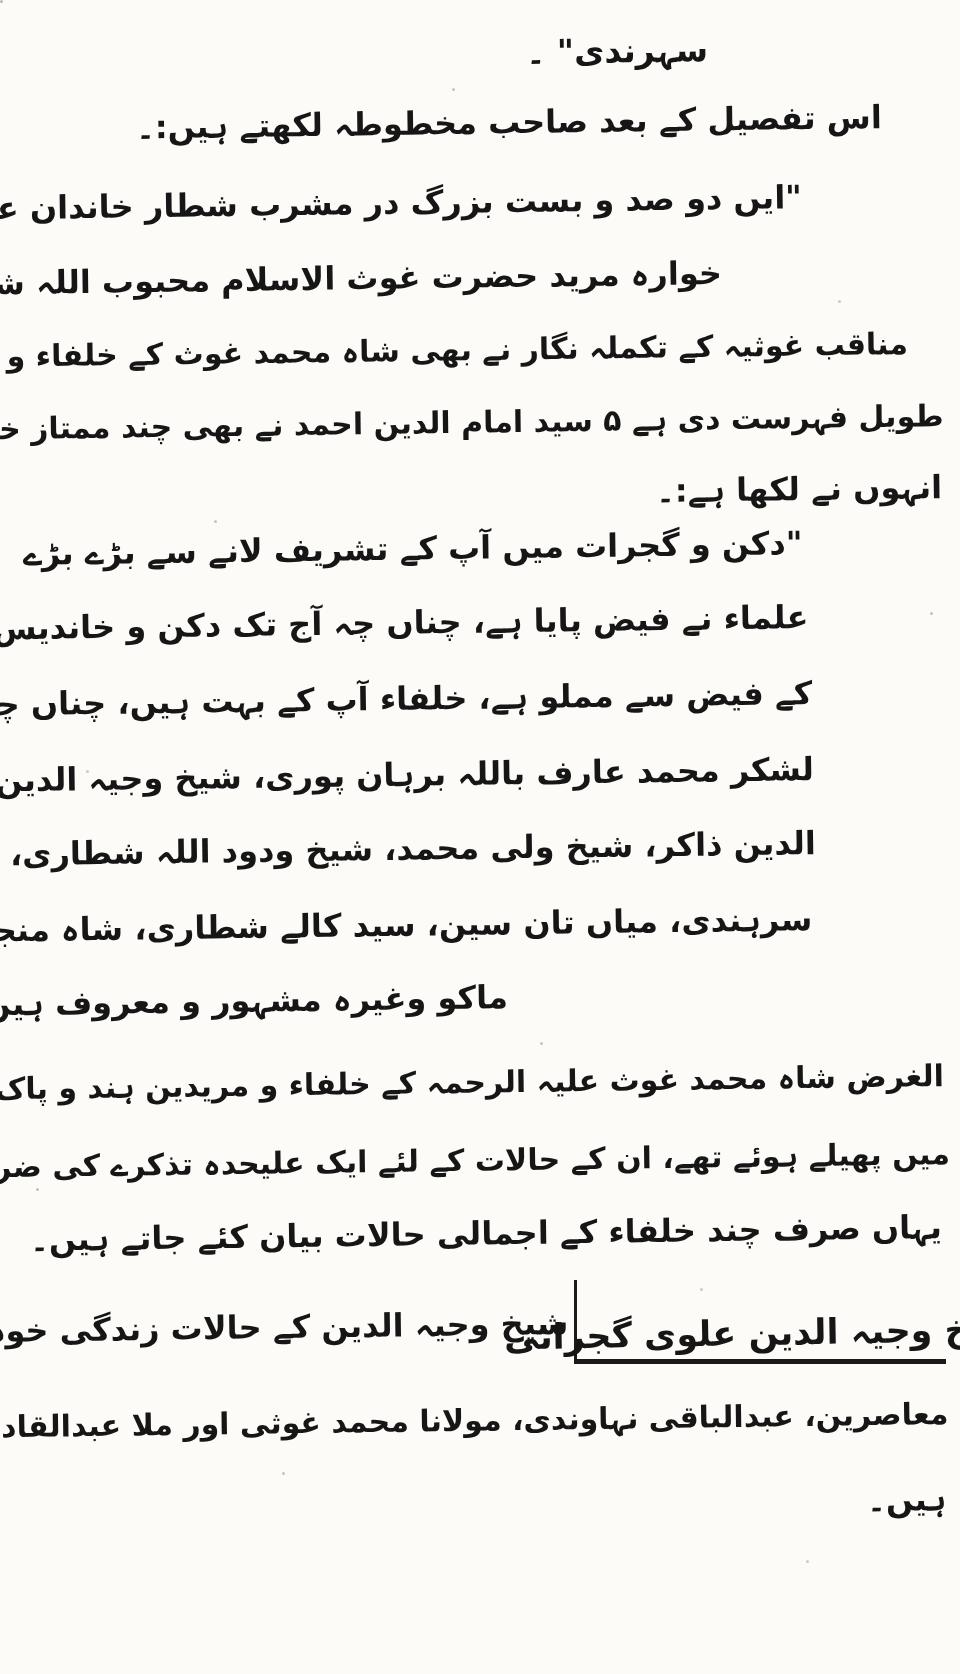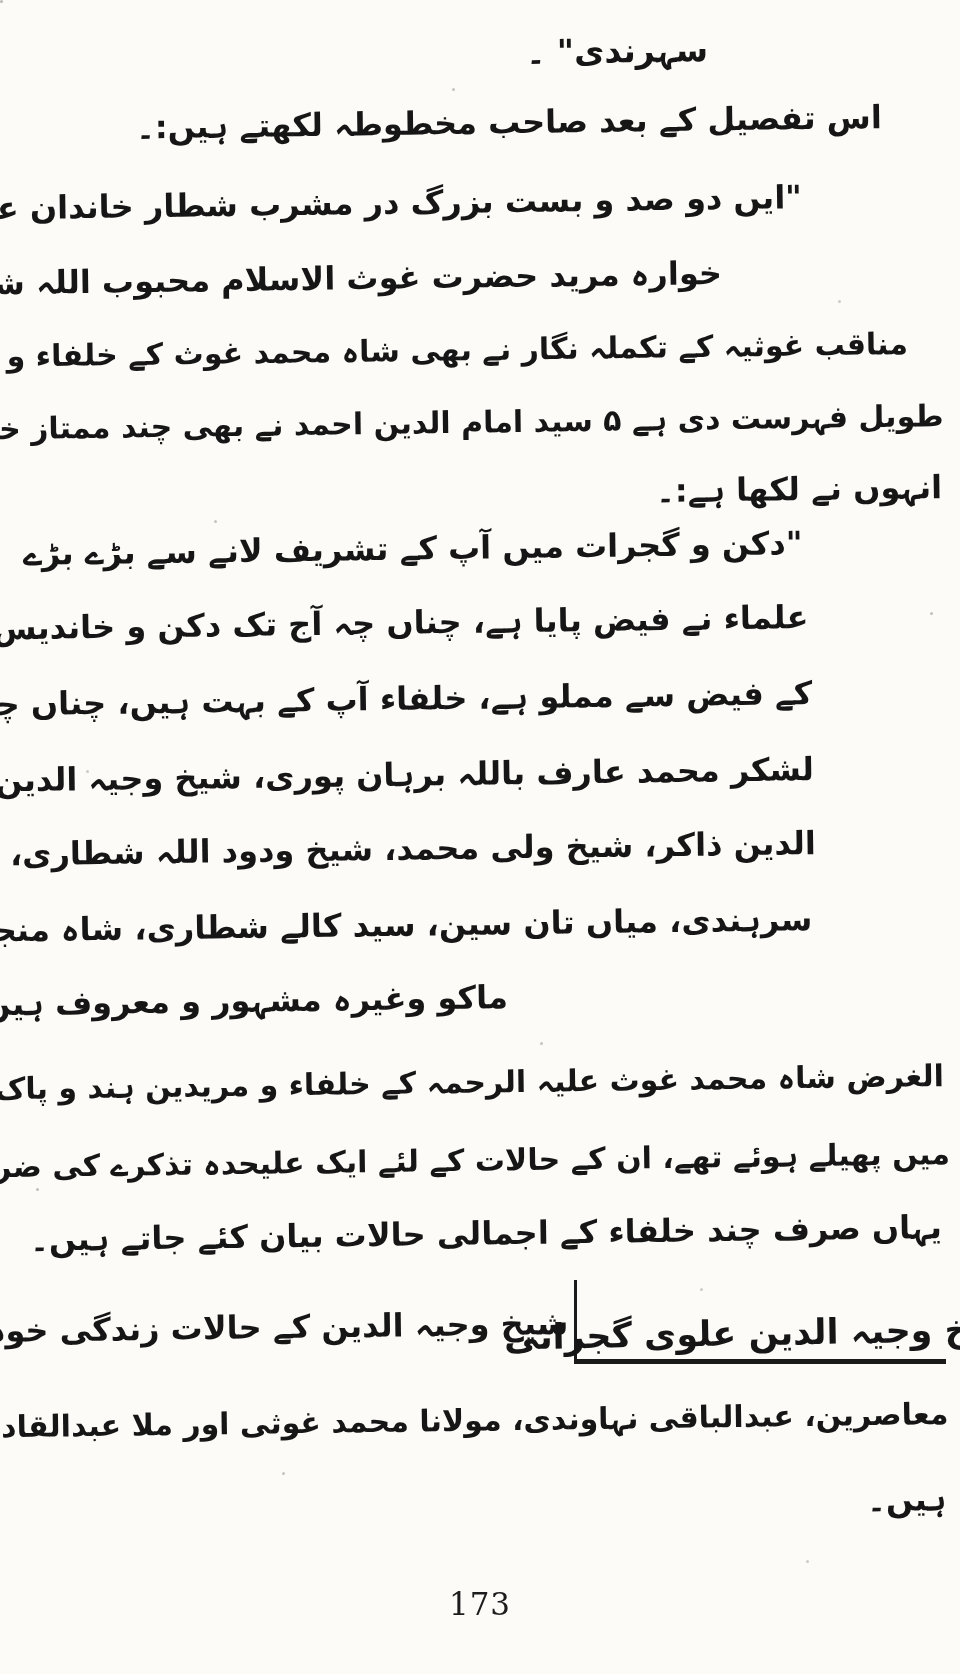--- a/index.html
+++ b/index.html
@@ -106,14 +106,13 @@
   <div class="txt" style="top:1206px; right:18px;">یہاں صرف چند خلفاء کے اجمالی حالات بیان کئے جاتے ہیں۔</div>
 
   <div class="heading-box">
     <span class="heading-text">شیخ وجیہ الدین علوی گجراتی</span>
   </div>
 
   <div class="txt" style="top:1302px; right:392px;">شیخ وجیہ الدین کے حالات زندگی خود ان کے</div>
   <div class="txt sz30" style="top:1394px; right:12px;">معاصرین، عبدالباقی نہاوندی، مولانا محمد غوثی اور ملا عبدالقادر بدایونی نے بیان کئے</div>
   <div class="txt" style="top:1478px; right:14px;">ہیں۔</div>
 
-  <div class="page-number">173</div>
 </div>
 
 </body></html>

